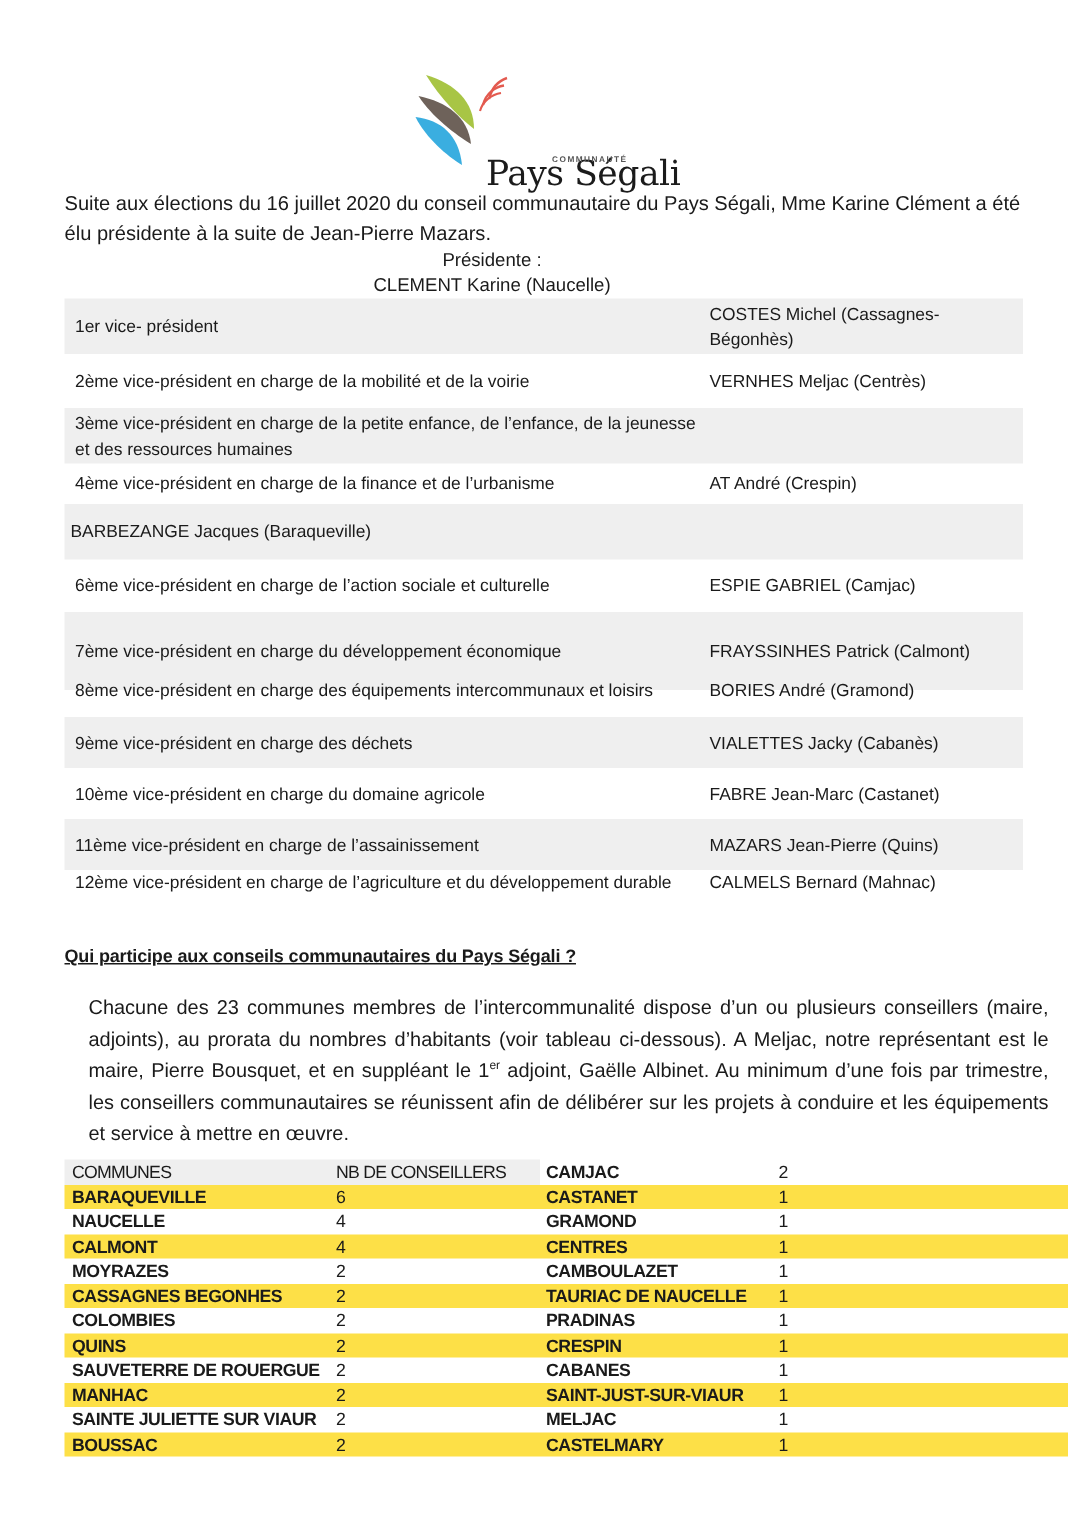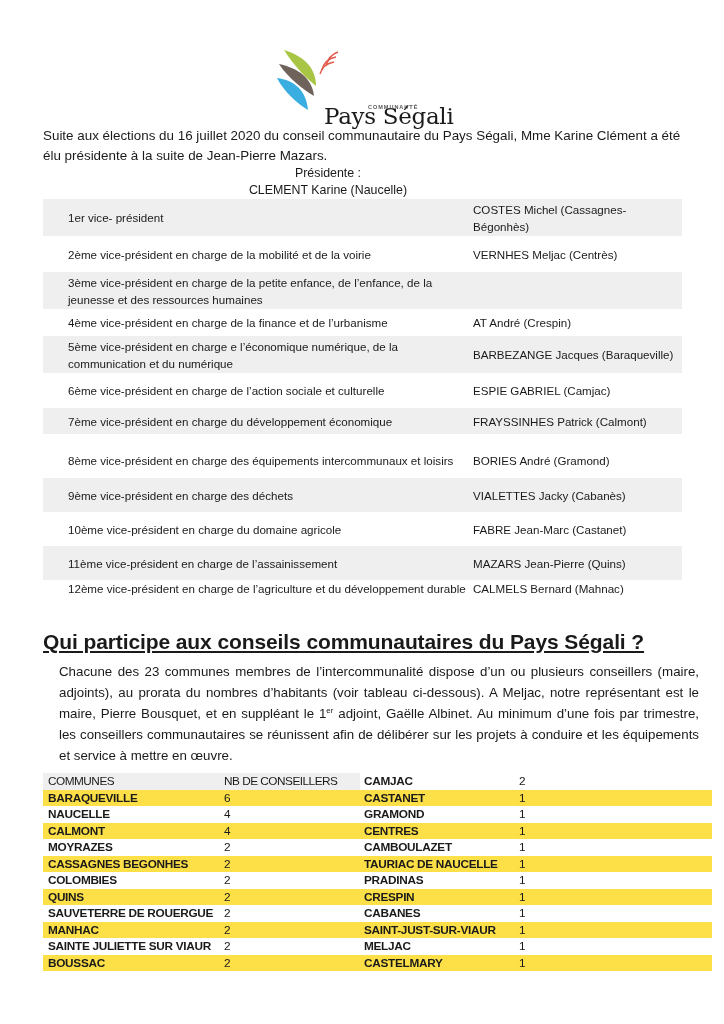--- a/index.html
+++ b/index.html
@@ -9,23 +9,23 @@
   .logo svg { position: absolute; left: 0; top: 0; }
   .logo-text { position: absolute; left: 48px; top: 29px; font-family: "DejaVu Serif", serif;
                font-size: 23px; color: #1b1b1b; letter-spacing: -0.3px; white-space: nowrap; margin-top: 26px; }
   .logo-sub { position: absolute; left: 92px; top: 56px; font-size: 5.5px; letter-spacing: 1px;
               color: #555; font-weight: bold; }
   .intro { position: absolute; left: 43px; top: 126px; width: 640px; font-size: 13.4px; line-height: 20px; }
   .pres { position: absolute; left: 0; width: 656px; text-align: center; font-size: 12.4px; }
   .vp-table { position: absolute; left: 43px; top: 199px; width: 639px; border-collapse: collapse; }
   .vp-row { position: absolute; left: 0; width: 639px; display: flex; align-items: center; font-size: 11.6px; line-height: 17px; }
   .vp-row.gray { background: #efefef; }
-  .vp-role { width: 426px; padding-left: 25px; box-sizing: border-box; }
+  .vp-role { width: 426px; padding-left: 7px; box-sizing: border-box; }
   .vp-name { width: 213px; padding-left: 4px; box-sizing: border-box; }
-  .heading { position: absolute; left: 43px; top: 630px; font-size: 21px; font-weight: bold;
+  .heading { position: absolute; left: 43px; top: 630px; font-size: 12px; font-weight: bold;
              text-decoration: underline; letter-spacing: -0.1px; }
   .para { position: absolute; left: 59px; top: 661px; width: 640px; font-size: 13.3px; line-height: 21px; text-align: justify; }
   .para sup { font-size: 8px; line-height: 0; }
   .ct { position: absolute; left: 43px; top: 773px; width: 637px; }
   .ct-row { position: absolute; left: 0; width: 637px; height: 16.5px; font-size: 11.8px; font-weight: bold;
             font-family: "Liberation Sans Narrow", "Liberation Sans", sans-serif; }
   .ct-row.gray { background: #fde047; padding-left: 32px; }
   .ct-row.head-gray { background: linear-gradient(to right, #efefef 0, #efefef 317px, transparent 317px); }
   .ct-row span { position: absolute; top: 1px; white-space: nowrap; }
   .c1 { left: 5px; letter-spacing: -0.3px; }
@@ -68,28 +68,27 @@
     <div class="vp-name">VERNHES Meljac (Centrès)</div>
   </div>
   <div class="vp-row gray" style="top:73px;height:37px">
     <div class="vp-role">3ème vice-président en charge de la petite enfance, de l’enfance, de la jeunesse et des ressources humaines</div>
   </div>
   <div class="vp-row" style="top:110px;height:27px">
     <div class="vp-role">4ème vice-président en charge de la finance et de l’urbanisme</div>
     <div class="vp-name">AT André (Crespin)</div>
   </div>
   <div class="vp-row gray" style="top:137px;height:37px">
-    <div class="vp-role">5ème vice-président en charge e l’économique numérique, de la communication et du numérique</div>
     <div class="vp-name">BARBEZANGE Jacques (Baraqueville)</div>
   </div>
   <div class="vp-row" style="top:174px;height:35px">
     <div class="vp-role">6ème vice-président en charge de l’action sociale et culturelle</div>
     <div class="vp-name">ESPIE GABRIEL (Camjac)</div>
   </div>
-  <div class="vp-row gray" style="top:209px;height:26px">
+  <div class="vp-row gray" style="top:209px;height:52px">
     <div class="vp-role">7ème vice-président en charge du développement économique</div>
     <div class="vp-name">FRAYSSINHES Patrick (Calmont)</div>
   </div>
   <div class="vp-row" style="top:243px;height:36px">
     <div class="vp-role">8ème vice-président en charge des équipements intercommunaux et loisirs</div>
     <div class="vp-name">BORIES André (Gramond)</div>
   </div>
   <div class="vp-row gray" style="top:279px;height:34px">
     <div class="vp-role">9ème vice-président en charge des déchets</div>
     <div class="vp-name">VIALETTES Jacky (Cabanès)</div>

